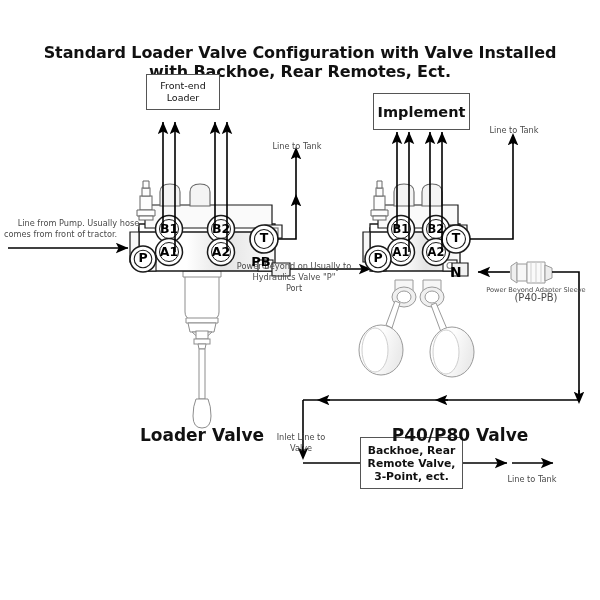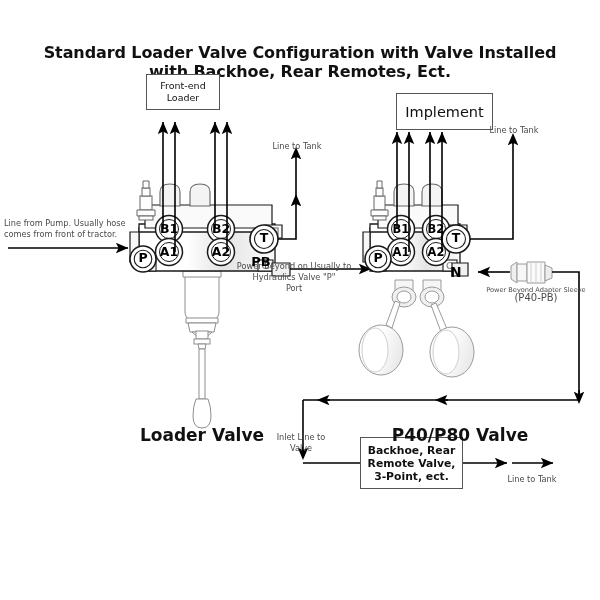--- a/index.html
+++ b/index.html
@@ -321,21 +321,21 @@
       <line x1="462" y1="463" x2="507" y2="463" marker-end="url(#ah)"></line>
       <line x1="512" y1="463" x2="553" y2="463" marker-end="url(#ah)"></line>
     </g>
   </svg>
 
   <div class="boxlbl" style="left:146px; top:74px; width:74px; height:36px; border:1.4px solid #555; font-size:9.5px; line-height:12px;">
     <span>Front-end</span>
     <span>Loader</span>
   </div>
 
-  <div class="boxlbl" style="left:396px; top:93px; width:97px; height:37px; border:1.4px solid #555; font-size:14.5px; font-weight:normal;">
+  <div class="boxlbl" style="left:373px; top:93px; width:97px; height:37px; border:1.4px solid #555; font-size:14.5px; font-weight:bold;">
     <span>Implement</span>
   </div>
 
   <div class="boxlbl" style="left:360px; top:437px; width:103px; height:52px; border:1.4px solid #555; font-size:10.8px; line-height:13px; font-weight:bold;">
     <span>Backhoe, Rear</span>
     <span>Remote Valve,</span>
     <span>3-Point, ect.</span>
   </div>
 
   <div class="port" style="left:156px; top:223px; width:26px;">B1</div>
@@ -347,21 +347,21 @@
   <div class="port" style="left:245px; top:256px; width:32px; font-size:13px;">PB</div>
 
   <div class="port port-sm" style="left:389px; top:223px; width:24px;">B1</div>
   <div class="port port-sm" style="left:424px; top:223px; width:24px;">B2</div>
   <div class="port port-sm" style="left:389px; top:246px; width:24px;">A1</div>
   <div class="port port-sm" style="left:424px; top:246px; width:24px;">A2</div>
   <div class="port" style="left:447px; top:232px; width:18px;">T</div>
   <div class="port" style="left:369px; top:252px; width:18px;">P</div>
   <div class="port" style="left:446px; top:266px; width:20px; font-size:13.5px;">N</div>
 
-  <div class="lbl" style="left:4px; top:218px; width:149px; text-align:left;">Line from Pump. Usually hose</div>
+  <div class="lbl" style="left:4px; top:218px; width:149px; text-align:center;">Line from Pump. Usually hose</div>
   <div class="lbl" style="left:4px; top:229px; width:140px; text-align:left;">comes from front of tractor.</div>
 
   <div class="lbl" style="left:257px; top:141px; width:80px;">Line to Tank</div>
   <div class="lbl" style="left:474px; top:125px; width:80px;">Line to Tank</div>
   <div class="lbl" style="left:492px; top:474px; width:80px;">Line to Tank</div>
 
   <div class="lbl" style="left:230px; top:261px; width:128px;">Power Beyond on Usually to</div>
   <div class="lbl" style="left:230px; top:272px; width:128px;">Hydraulics Valve "P"</div>
   <div class="lbl" style="left:230px; top:283px; width:128px;">Port</div>
 

